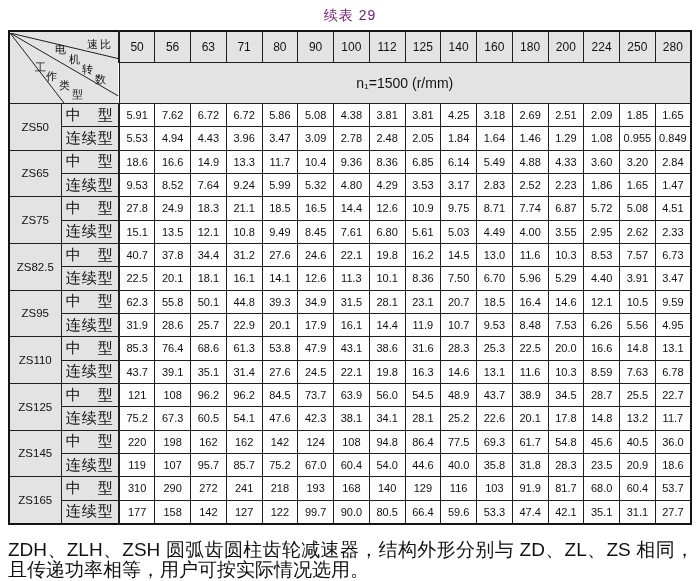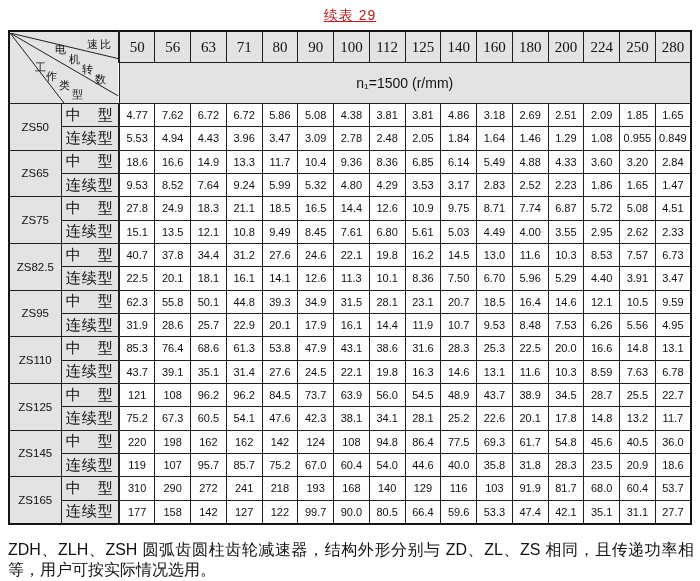--- a/index.html
+++ b/index.html
@@ -4,33 +4,33 @@
 <style>
   html,body{margin:0;padding:0;}
   body{
     width:700px;height:581px;overflow:hidden;background:#ffffff;
     font-family:"Liberation Sans","DejaVu Sans",sans-serif;color:#111;
     -webkit-font-smoothing:antialiased;
   }
   .page{position:relative;width:700px;height:581px;}
   .title{
     position:absolute;top:7px;left:0;width:100%;text-align:center;
-    font-size:14px;letter-spacing:1px;color:#b91c1c;text-decoration:underline;
+    font-size:14px;letter-spacing:1px;color:#701a75;
   }
   table.spec{
     position:absolute;top:30px;left:8px;width:684px;height:495px;
     border-collapse:collapse;table-layout:fixed;
     font-size:11px;
   }
   table.spec td,table.spec th{
     border:1px solid #1f1f1f;text-align:center;vertical-align:middle;
     padding:0;font-weight:normal;overflow:hidden;white-space:nowrap;
   }
   table.spec{border:2px solid #141414;}
-  .ratio-cell{background:#e3e3e3;height:30px;font-size:15px;font-family:Liberation Serif, serif;}
+  .ratio-cell{background:#e3e3e3;height:30px;font-size:12px;}
   .n1-row td{height:40px;background:#e3e3e3;font-size:14px;border-left:2px solid #1f1f1f;}
   .corner-cell{background:#e3e3e3;position:relative;padding:0;}
   .corner-wrap{position:relative;width:100%;height:70px;}
   .corner-wrap svg{position:absolute;left:0;top:0;}
   .corner-label{position:absolute;font-size:11px;color:#161616;line-height:1;}
   .lbl-ratio{right:5px;top:6px;letter-spacing:2px;text-align:center;}
   .lbl-model{left:7px;top:53px;letter-spacing:2px;margin-top:24px;}
   .dl span{position:absolute;font-size:11px;line-height:1;}
   .dl-motor span:nth-child(1){left:45px;top:11px;}
   .dl-motor span:nth-child(2){left:59px;top:21px;}
@@ -39,21 +39,21 @@
   .dl-work span:nth-child(1){left:25px;top:29px;}
   .dl-work span:nth-child(2){left:36px;top:38px;}
   .dl-work span:nth-child(3){left:49px;top:47px;}
   .dl-work span:nth-child(4){left:62px;top:56px;}
   .model-cell{background:#e3e3e3;font-size:11.5px;}
   .type-cell{background:#e3e3e3;font-size:15px;letter-spacing:1px;}
   .val-cell{background:#fdfdfd;font-size:11px;}
   .thick-left{border-left:2px solid #1f1f1f !important;}
   .foot{
     position:absolute;left:8px;top:540px;width:686px;
-    font-size:16px;line-height:20px;color:#111;text-align:justify;
+    font-size:19px;line-height:20px;color:#111;text-align:justify;
   }
 </style>
 </head>
 <body>
 
 <div class="page">
 
   <div class="title">续表 29</div>
 
   <table class="spec">
@@ -110,30 +110,30 @@
           <th class="ratio-cell">280</th>
         </tr>
       <tr class="n1-row">
         <td colspan="16">n₁=1500 (r/mm)</td>
       </tr>
     </thead>
     <tbody>
         <tr>
           <td rowspan="2" class="model-cell">ZS50</td>
           <td class="type-cell">中　型</td>
-          <td class="val-cell thick-left">4.77</td>
+          <td class="val-cell thick-left">5.91</td>
           <td class="val-cell">7.62</td>
           <td class="val-cell">6.72</td>
           <td class="val-cell">6.72</td>
           <td class="val-cell">5.86</td>
           <td class="val-cell">5.08</td>
           <td class="val-cell">4.38</td>
           <td class="val-cell">3.81</td>
           <td class="val-cell">3.81</td>
-          <td class="val-cell">4.86</td>
+          <td class="val-cell">4.25</td>
           <td class="val-cell">3.18</td>
           <td class="val-cell">2.69</td>
           <td class="val-cell">2.51</td>
           <td class="val-cell">2.09</td>
           <td class="val-cell">1.85</td>
           <td class="val-cell">1.65</td>
         </tr>
         <tr>
           <td class="type-cell">连续型</td>
           <td class="val-cell thick-left">5.53</td>

